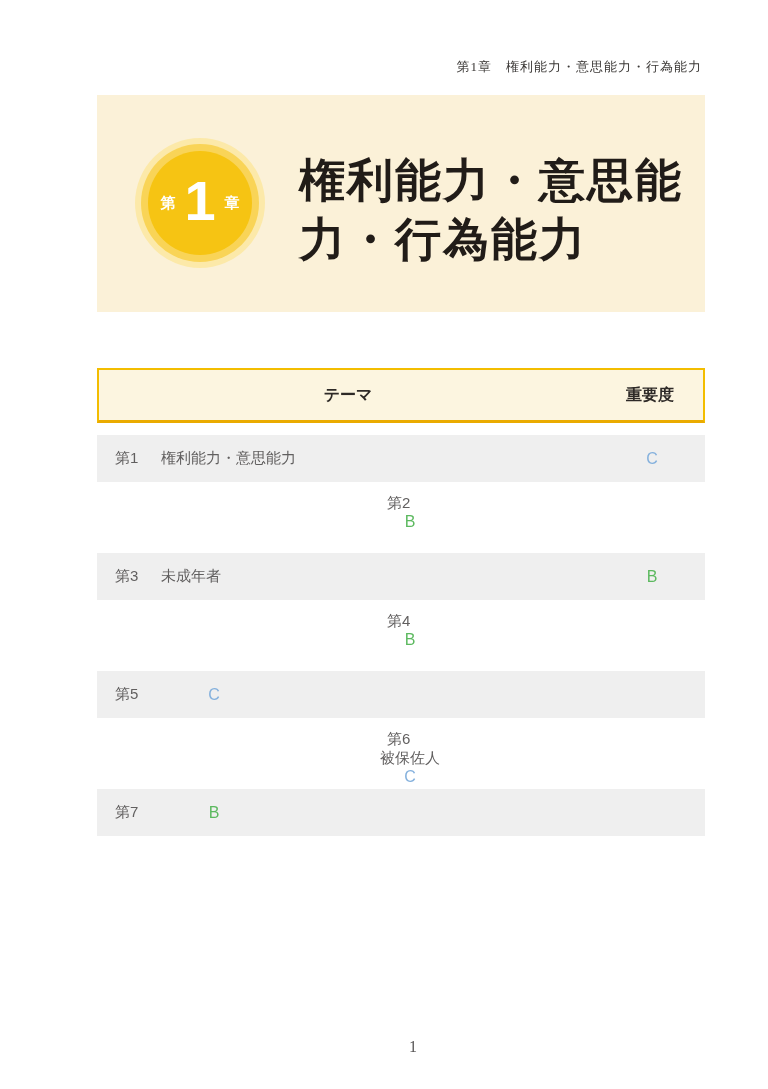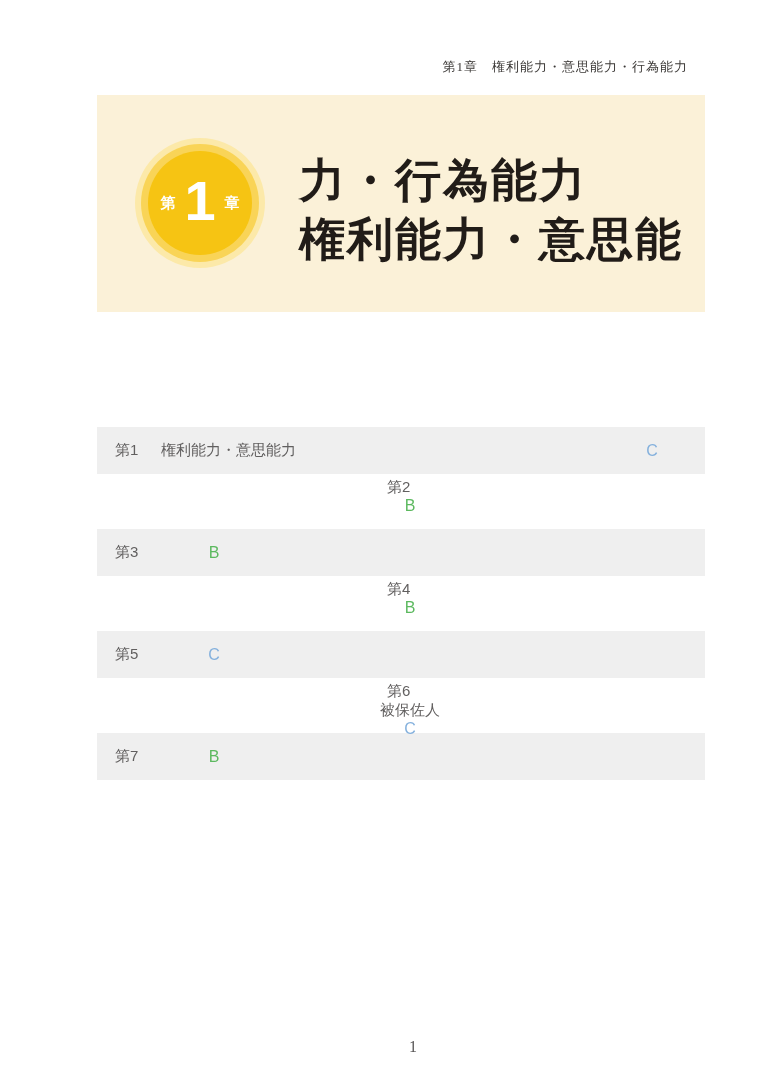--- a/index.html
+++ b/index.html
@@ -8,21 +8,21 @@
     width: 768px; height: 1089px;
     position: relative;
     font-family: "Liberation Sans", "DejaVu Sans", sans-serif;
     overflow: hidden;
   }
   .page { position: absolute; inset: 0; background: #ffffff; }
 
   
   .running-head {
     position: absolute;
-    top: 58px; right: 80px;
+    top: 58px; right: 66px;
     font-family: "Liberation Serif", "DejaVu Serif", serif;
     font-size: 13px;
     letter-spacing: 1px;
     color: #3b3836;
     white-space: nowrap;
   }
 
   
   .banner {
     position: absolute;
@@ -73,21 +73,21 @@
   .table-header .col-theme { flex: 1; text-align: center; }
   .table-header .col-importance { width: 106px; text-align: center; }
 
   .table-rows {
     position: absolute;
     left: 97px; top: 423px;
     width: 608px;
   }
   .table-row {
     height: 47px;
-    margin-top: 4px;
+    margin-top: 12px;
     display: flex;
     align-items: center;
     padding-left: 18px;
     font-size: 15px;
     color: #615f5f;
   }
   .table-row.gray  { background: #efefef; }
   .table-row.white { background: #ffffff; flex-direction: column; }
   .row-num  { width: 46px; }
   .row-title{ flex: 1; font-family: Liberation Mono, monospace; }
@@ -111,38 +111,43 @@
 
   <div class="running-head">第1章　権利能力・意思能力・行為能力</div>
 
   <div class="banner">
     <div class="badge">
       <span class="small">第</span>
       <span class="big">1</span>
       <span class="small">章</span>
     </div>
     <div class="chapter-title">
+      <div>権利能力・意思能</div>
       <div>力・行為能力</div>
-      <div>権利能力・意思能</div>
     </div>
   </div>
 
+  <div class="table-header">
+    <div class="col-theme">テーマ</div>
+    <div class="col-importance">重要度</div>
+  </div>
 
   <div class="table-rows">
       <div class="table-row gray">
     <span class="row-num">第1</span>
     <span class="row-title">権利能力・意思能力</span>
     <span class="row-grade" style="color: rgb(133, 177, 221);">C</span>
   </div>
       <div class="table-row white">
     <span class="row-num">第2</span>
     <span class="row-grade" style="color: rgb(92, 185, 95);">B</span>
   </div>
       <div class="table-row gray">
     <span class="row-num">第3</span>
+    <span class="row-title">未成年者</span>
     <span class="row-grade" style="color: rgb(92, 185, 95);">B</span>
   </div>
       <div class="table-row white">
     <span class="row-num">第4</span>
     <span class="row-grade" style="color: rgb(92, 185, 95);">B</span>
   </div>
       <div class="table-row gray">
     <span class="row-num">第5</span>
     <span class="row-grade" style="color: rgb(133, 177, 221);">C</span>
   </div>

